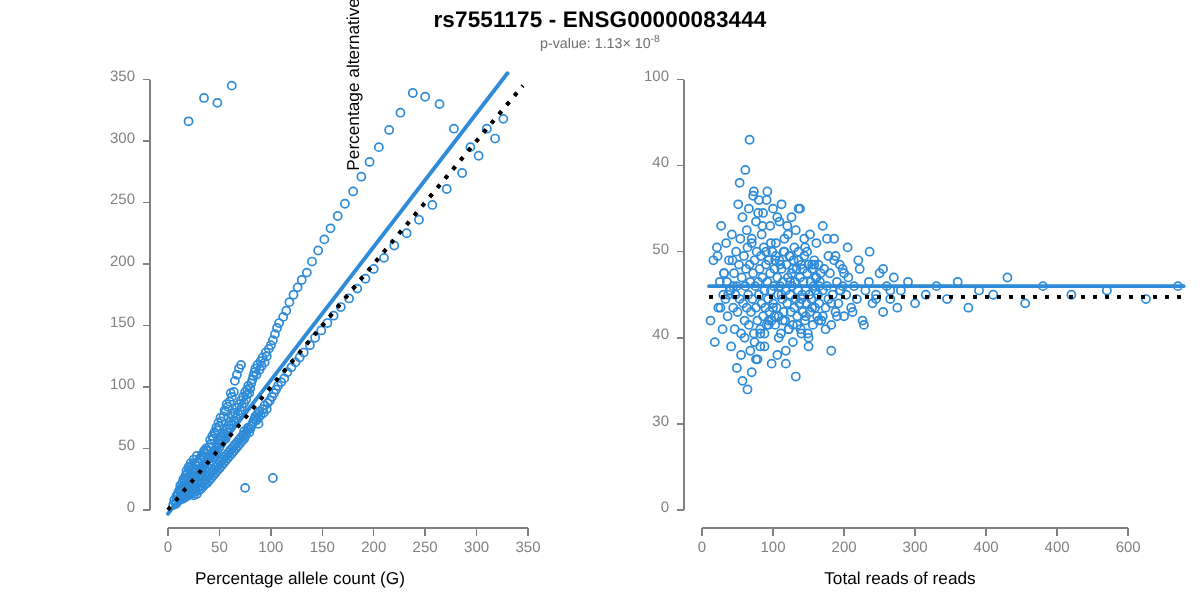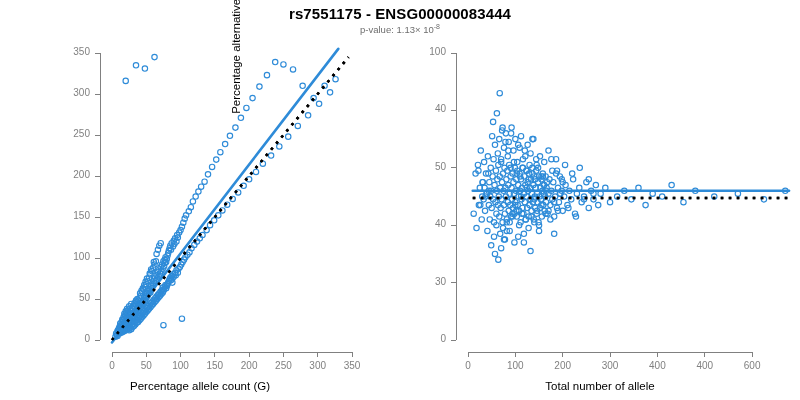--- a/index.html
+++ b/index.html
@@ -794,18 +794,18 @@
         <div class="tick-label y" style="left: 0px; top: 160.8px; width: 46px; color: rgb(128, 128, 128);">50</div>
         <div class="tick-label y" style="left: 0px; top: 103.4px; width: 46px; color: rgb(128, 128, 128);">40</div>
         <div class="tick-label y" style="left: 0px; top: 46px; width: 46px; color: rgb(128, 128, 128);">100</div>
         <div class="tick-label x" style="left: 43px; top: 360px; width: 50px; color: rgb(128, 128, 128);">0</div>
         <div class="tick-label x" style="left: 90.3529px; top: 360px; width: 50px; color: rgb(128, 128, 128);">100</div>
         <div class="tick-label x" style="left: 137.706px; top: 360px; width: 50px; color: rgb(128, 128, 128);">200</div>
         <div class="tick-label x" style="left: 185.059px; top: 360px; width: 50px; color: rgb(128, 128, 128);">300</div>
         <div class="tick-label x" style="left: 232.412px; top: 360px; width: 50px; color: rgb(128, 128, 128);">400</div>
         <div class="tick-label x" style="left: 279.765px; top: 360px; width: 50px; color: rgb(128, 128, 128);">400</div>
         <div class="tick-label x" style="left: 327.118px; top: 360px; width: 50px; color: rgb(128, 128, 128);">600</div>
-        <div class="axis-title x" style="left: 0px; width: 400px; top: 380px;">Total number of allele</div>
+        <div class="axis-title x" style="left: 0px; width: 400px; top: 380px;">Total reads of reads</div>
         <div class="axis-title y" style="left: -20px; top: 196.5px; width: 300px; margin-left: -150px;">Percentage alternative (A)</div>
       </div>
   </div>
 
 </div>
 
 </body></html>

